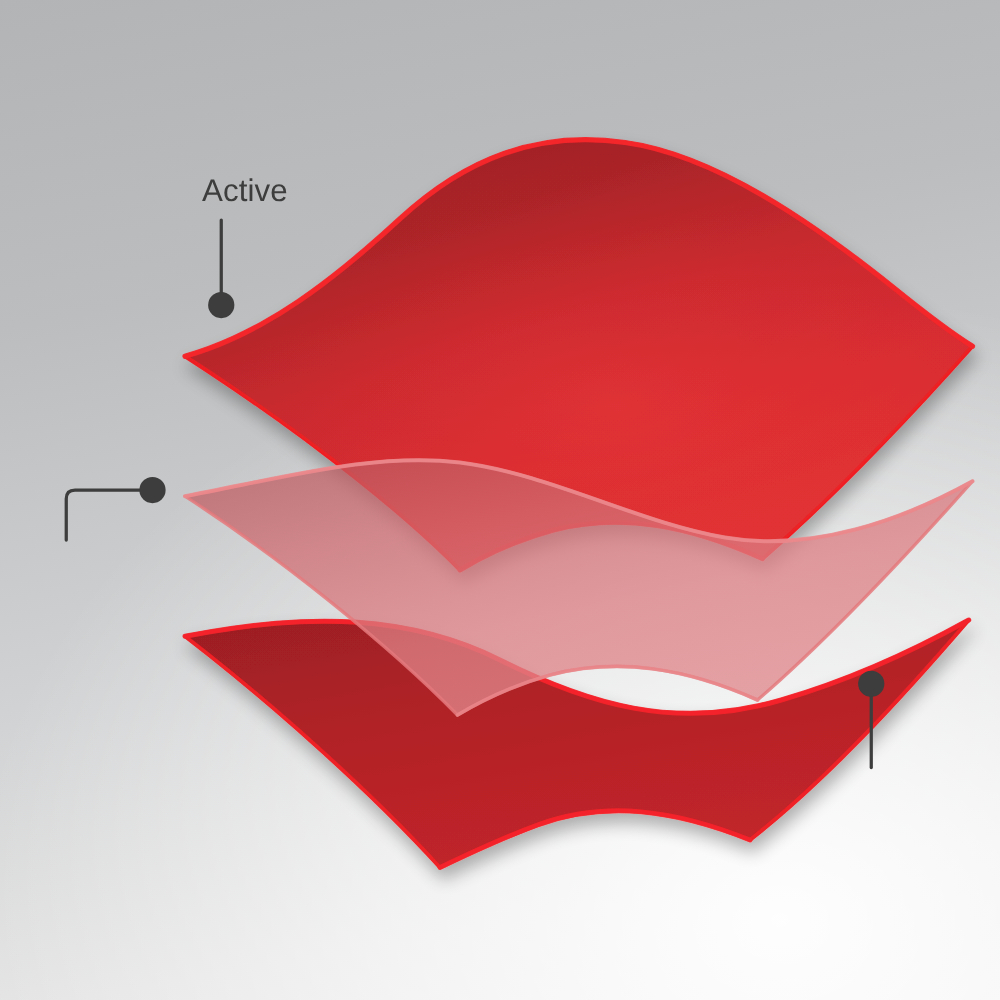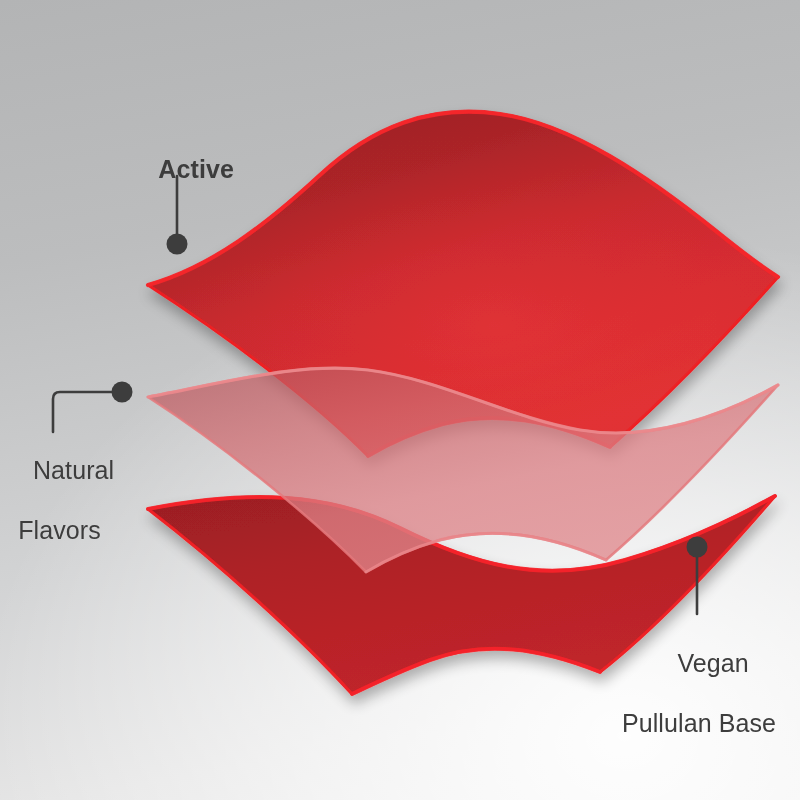--- a/index.html
+++ b/index.html
@@ -38,24 +38,23 @@
     position: absolute;
     color: #3d3d3d;
     font-size: 25px;
     line-height: 30px;
     font-family: "Liberation Sans", sans-serif;
     white-space: pre;
     letter-spacing: 0.1px;
   }
   .lbl-active {
     left: 90px;
-    top: 124px;
+    top: 108px;
     width: 185px;
     text-align: center;
-    font-weight: bold;
   }
   .lbl-natural {
     left: 2px;
     top: 425px;
     width: 115px;
     text-align: center;
   }
   .lbl-vegan {
     left: 600px;
     top: 618px;
@@ -193,23 +192,15 @@
     <g>
       <line x1="697" y1="557" x2="697" y2="614" stroke="#3d3d3d" stroke-width="2.6" stroke-linecap="round"></line>
       <circle cx="697" cy="547" r="10.5" fill="#3d3d3d"></circle>
     </g>
   </svg>
 
   <div class="callout-label lbl-active">
     <span>Active</span>
   </div>
 
-  <div class="callout-label lbl-natural">
-    <span>Natural</span>
-    <span class="lbl-line2">Flavors</span>
-  </div>
-
-  <div class="callout-label lbl-vegan">
-    <span>Vegan</span>
-    <span class="lbl-line2">Pullulan Base</span>
-  </div>
+
 
 </div>
 
 </body></html>

